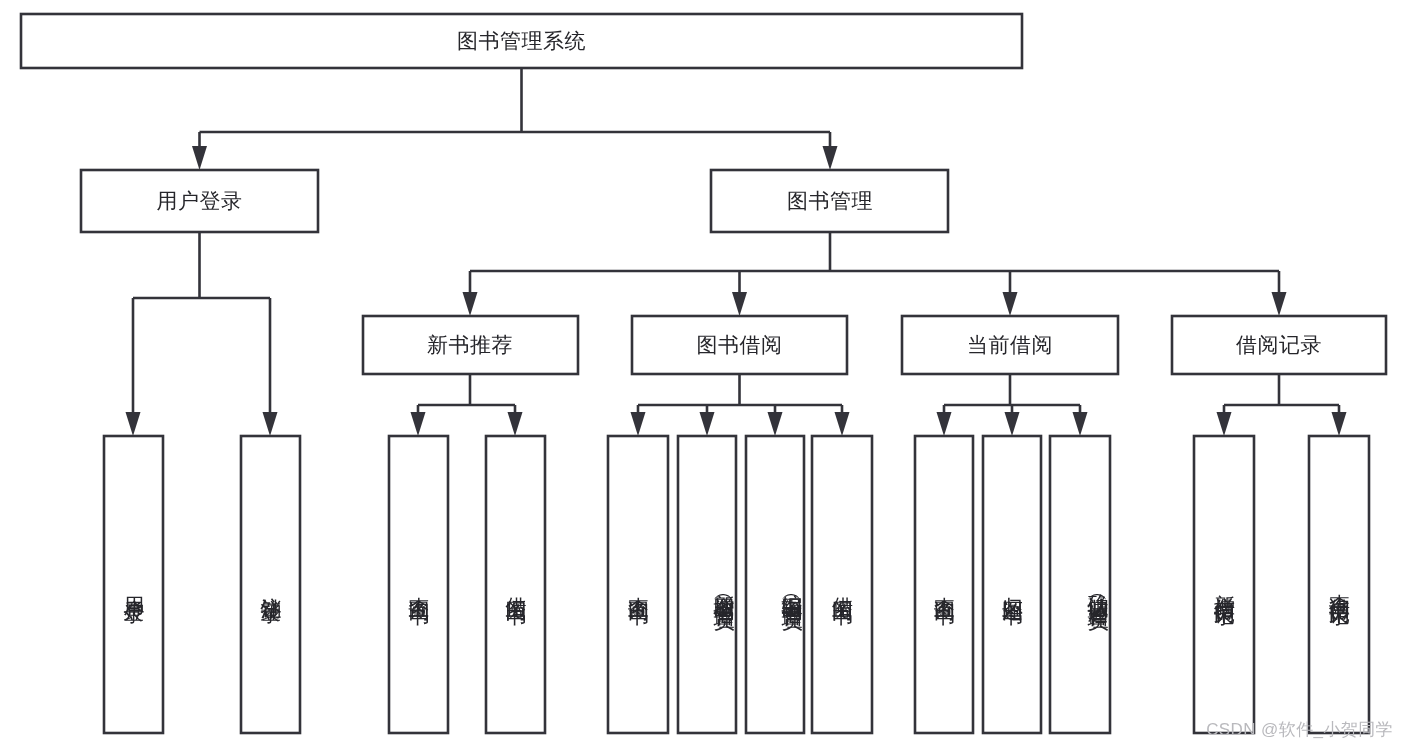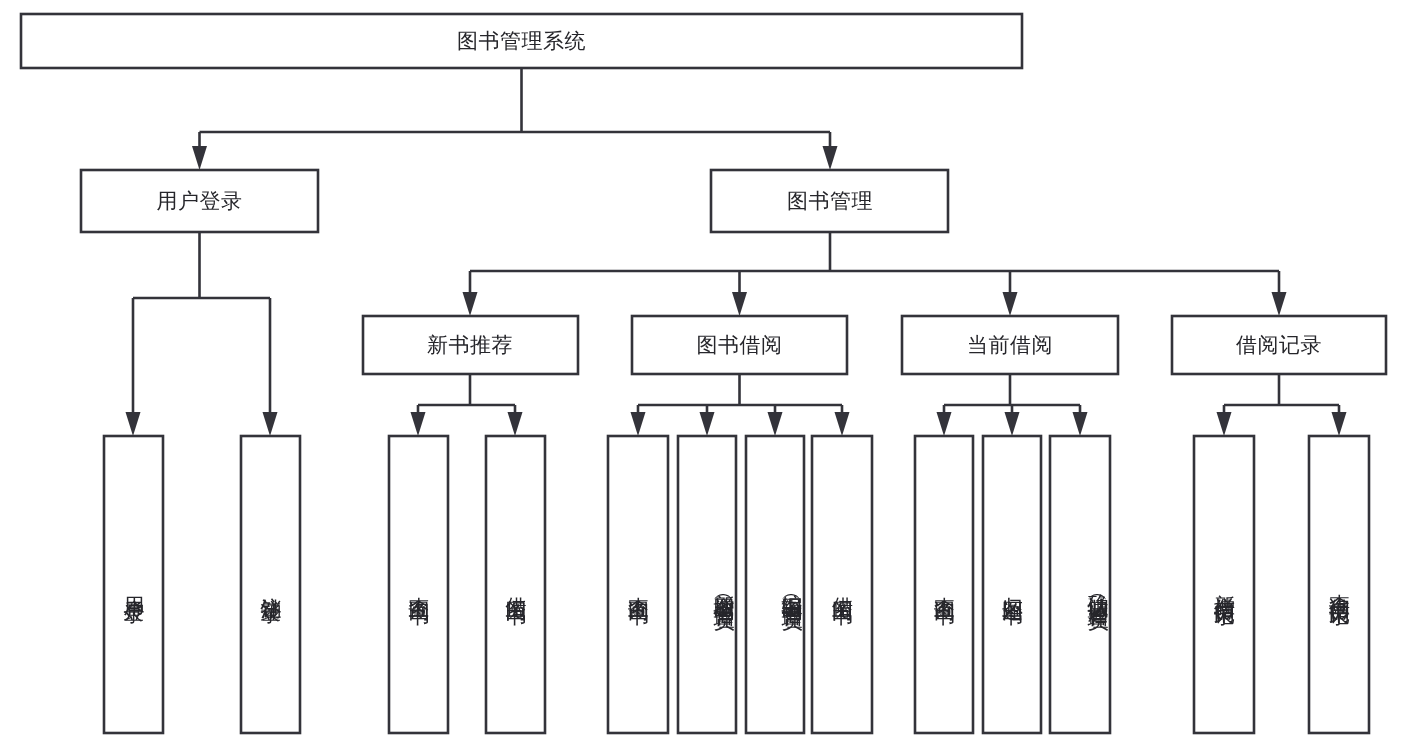--- a/index.html
+++ b/index.html
@@ -205,14 +205,15 @@
   <div class="node-label-v" style="left:746px; top:436px; width:58px; height:297px; align-items:flex-start; padding-top:8px; box-sizing:border-box;">编辑图书（管理员）</div>
   <div class="node-label-v" style="left:812px; top:436px; width:60px; height:297px;">借阅图书</div>
 
   <div class="node-label-v" style="left:915px; top:436px; width:58px; height:297px;">查询图书</div>
   <div class="node-label-v" style="left:983px; top:436px; width:58px; height:297px;">归还图书</div>
   <div class="node-label-v" style="left:1050px; top:436px; width:60px; height:297px; align-items:flex-start; padding-top:8px; box-sizing:border-box;">确认归还（管理员）</div>
 
   <div class="node-label-v" style="left:1194px; top:436px; width:60px; height:297px;">新增借阅记录</div>
   <div class="node-label-v" style="left:1309px; top:436px; width:60px; height:297px;">查询借阅记录</div>
 
+  <div class="watermark">CSDN @软件_小贺同学</div>
 
 </div>
 
 </body></html>

